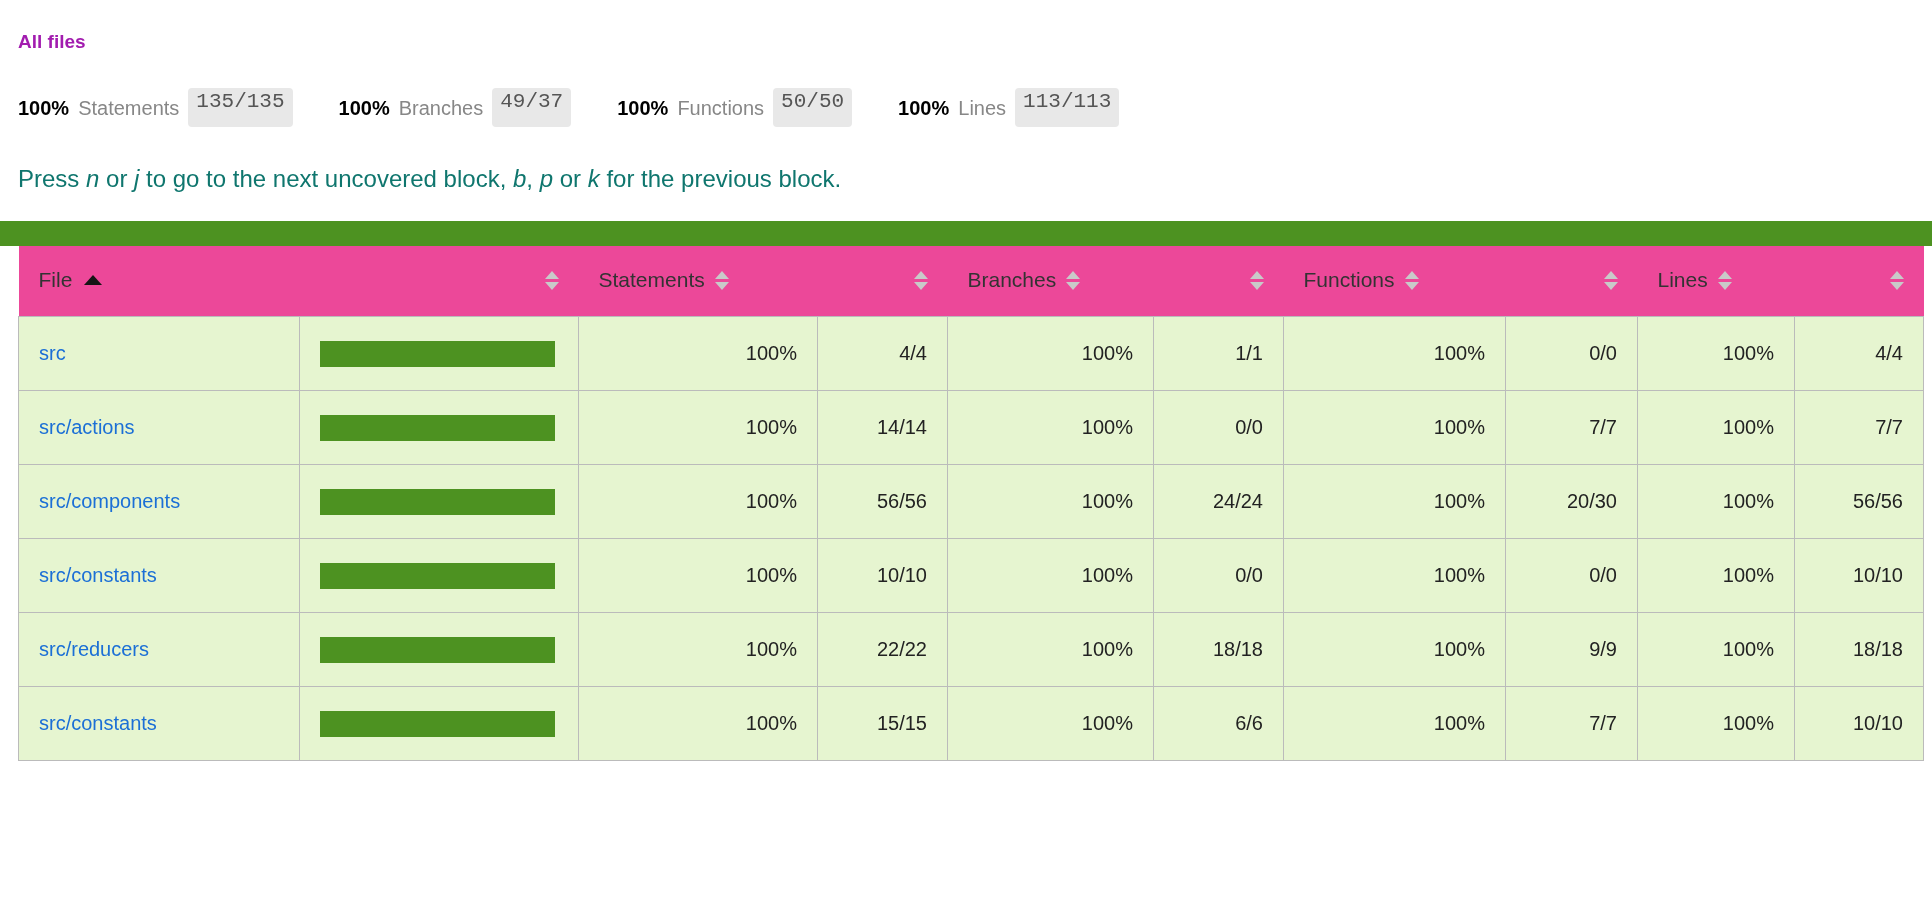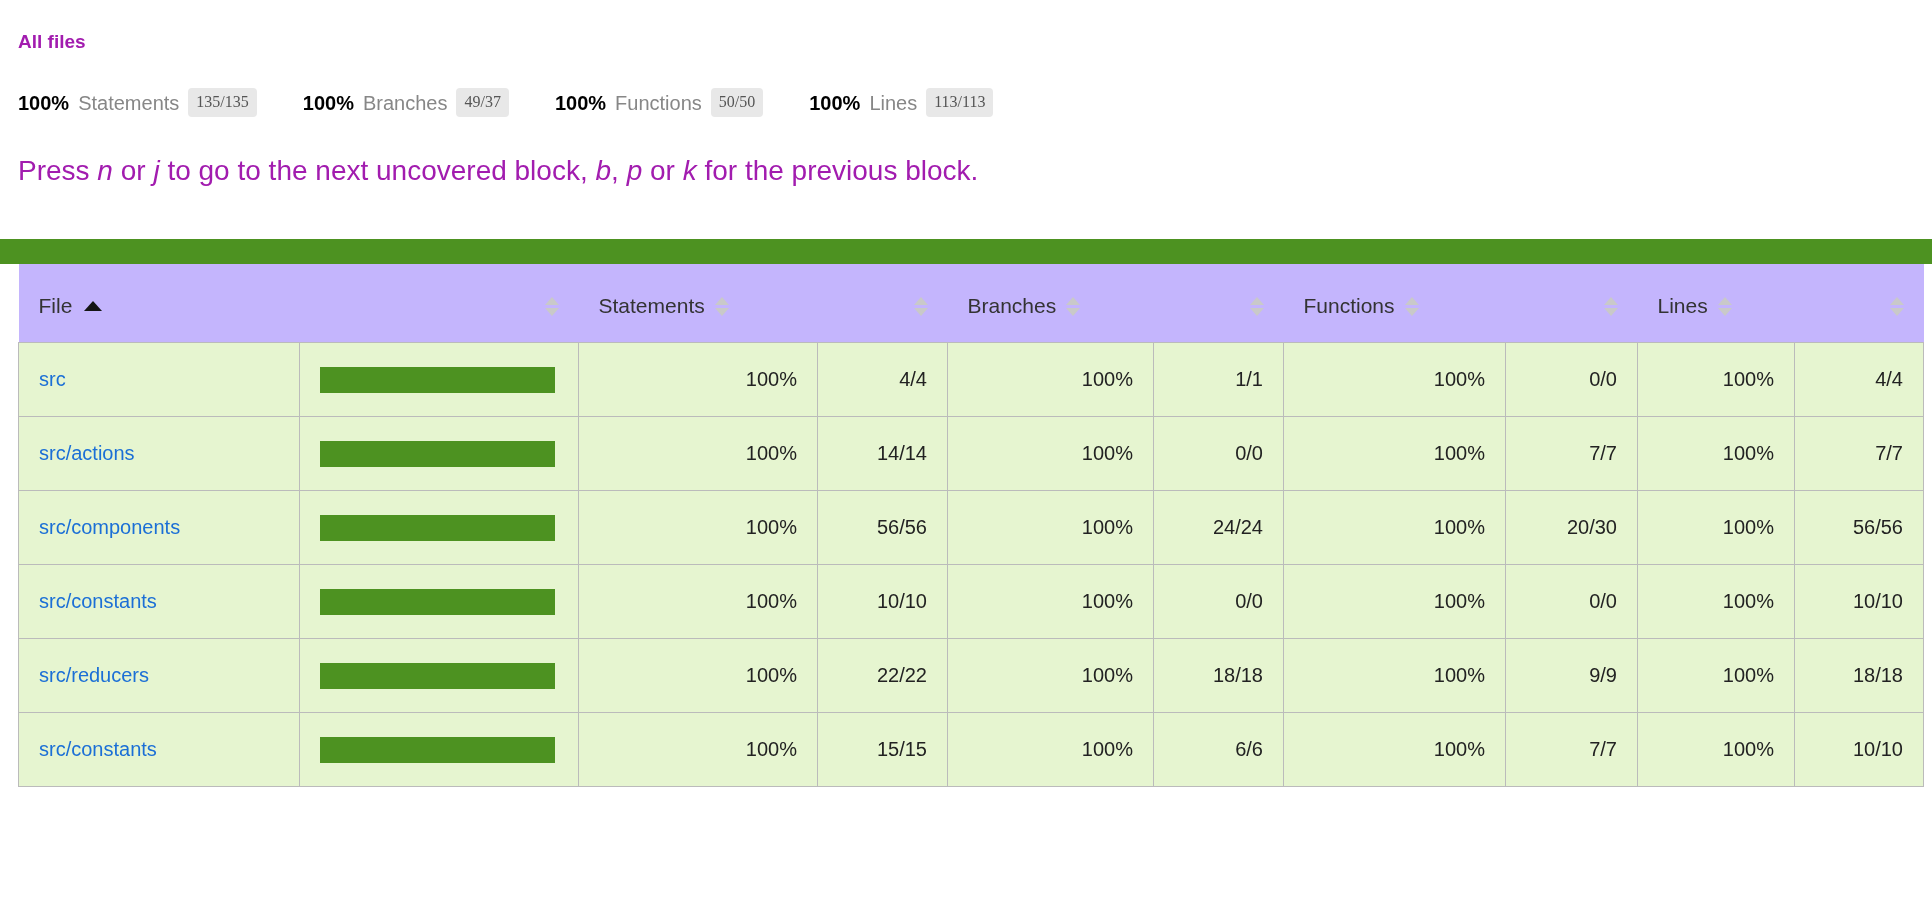--- a/index.html
+++ b/index.html
@@ -20,37 +20,37 @@
   h1.page-title{
     font-size:19px;line-height:36px;font-weight:700;color:#a21caf;
     margin:24px 0 16px 0;
   }
   
   .metrics{margin-top:28px;display:flex;align-items:center;gap:46px;}
   .metric{display:flex;align-items:center;gap:9px;font-size:20px;line-height:28px;}
   .m-pct{font-weight:700;color:#000;}
   .m-label{color:#878787;}
   .m-frac{
-    font-family:Liberation Serif, serif;
-    font-size:16px;line-height:16px;color:#555;
-    background:var(--badge);padding:6px 8px 7px;border-radius:4px;
-  }
-  
-  .hint{color:#a21caf;font-size:28px;margin:38px 0 52px 0;}
+    font-family:Liberation Mono, monospace;
+    font-size:21px;line-height:16px;color:#555;
+    background:var(--badge);padding:6px 8px 17px;border-radius:4px;
+  }
+  
+  .hint{color:#0f766e;font-size:24px;margin:38px 0 28px 0;}
   .hint em{font-style:italic;}
   
   .status-line{height:25px;background:var(--green);}
   
   table.coverage-summary{
     border-collapse:collapse;table-layout:fixed;width:100%;
   }
   thead th{
     font-weight:400;font-size:21px;color:#333;
-    padding:30px 20px 24px 20px;white-space:nowrap;
-    background:#c4b5fd;border:none;cursor:pointer;
+    padding:22px 20px 24px 20px;white-space:nowrap;
+    background:#ec4899;border:none;cursor:pointer;
   }
   th.h-left{text-align:left;}
   th.h-right{text-align:right;}
   tbody td{
     background:var(--rowbg);
     border:1px solid var(--border);
     height:74px;padding:0 20px;
     font-size:20px;color:#222;vertical-align:middle;
   }
   td.al-right{text-align:right;}

